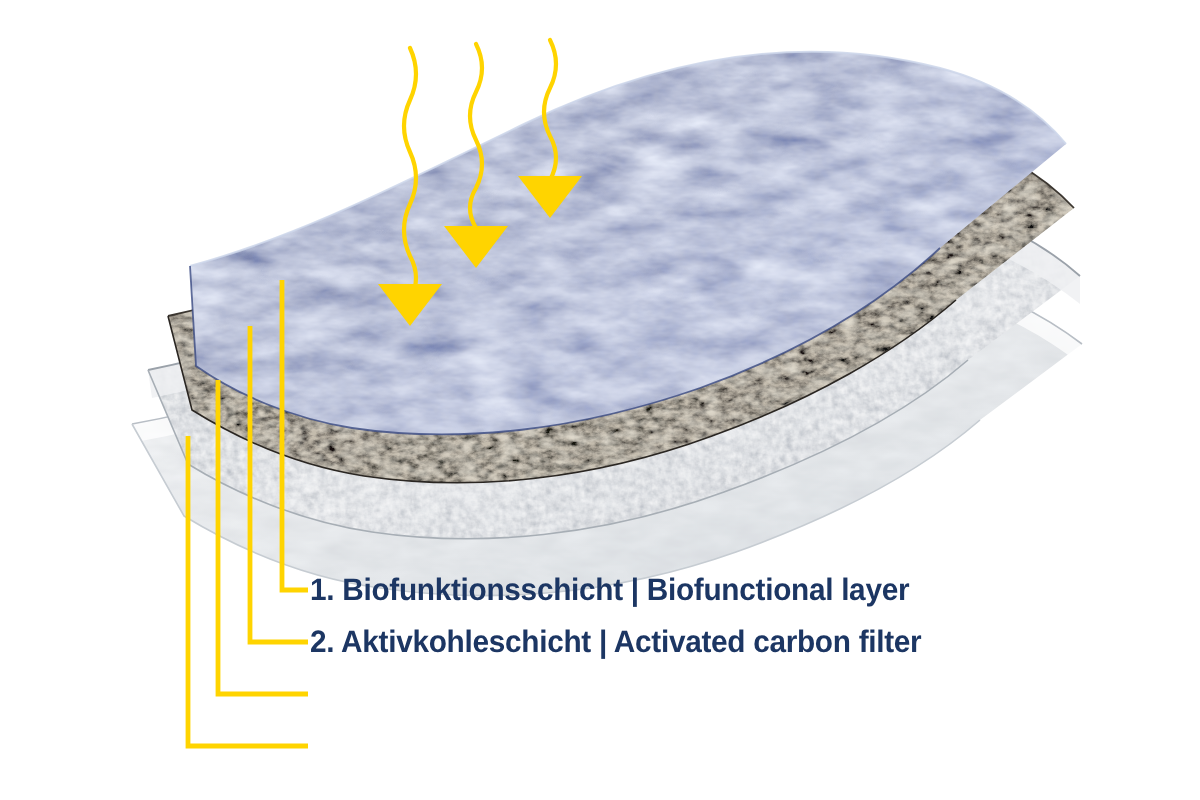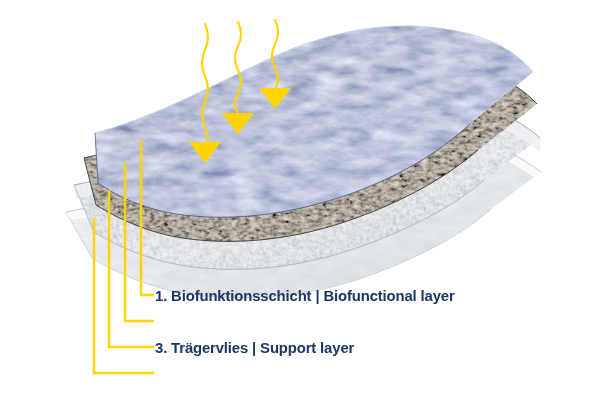--- a/index.html
+++ b/index.html
@@ -312,17 +312,17 @@
 
       <path d="M 109,190 L 109,347 L 154,347"></path>
 
       <path d="M 94,218 L 94,373 L 154,373"></path>
     </g>
   </svg>
 
   <div class="label-row" id="row0">
     <span class="label-text">1. Biofunktionsschicht | Biofunctional layer</span>
   </div>
-  <div class="label-row" id="row2">
-    <span class="label-text">3. Trägervlies | Support layer</span>
+  <div class="label-row" id="row1">
+    <span class="label-text">2. Aktivkohleschicht | Activated carbon filter</span>
   </div>
 
 </div>
 
 </body></html>

